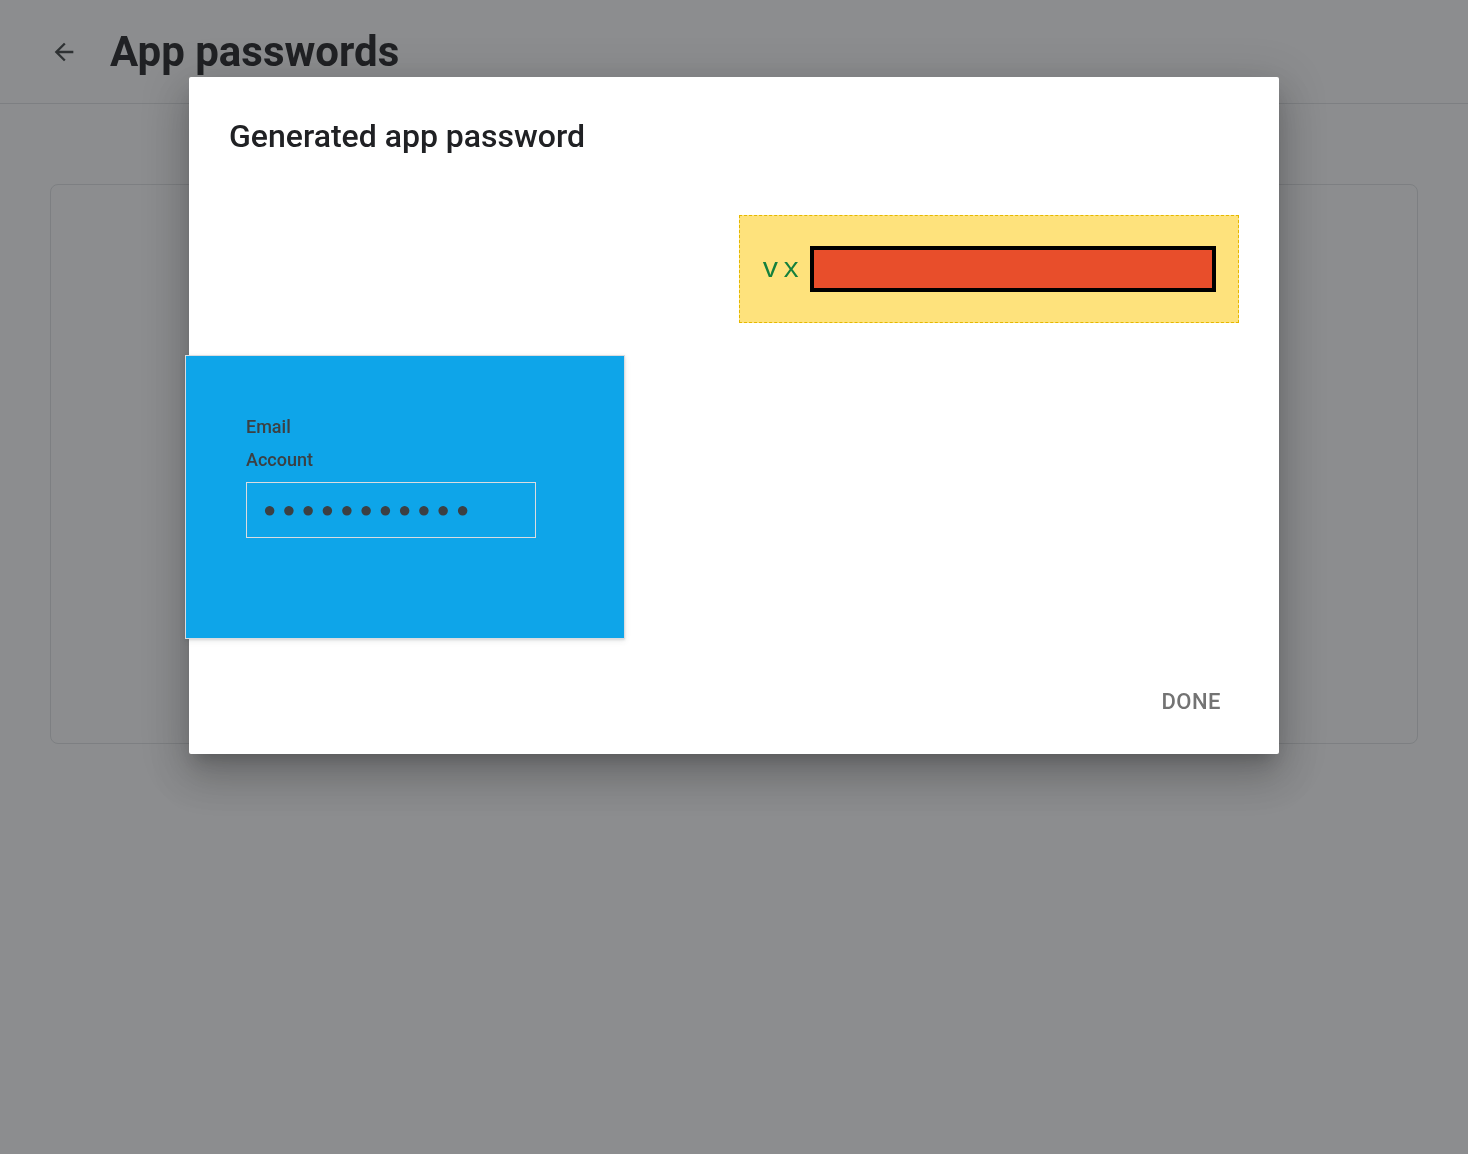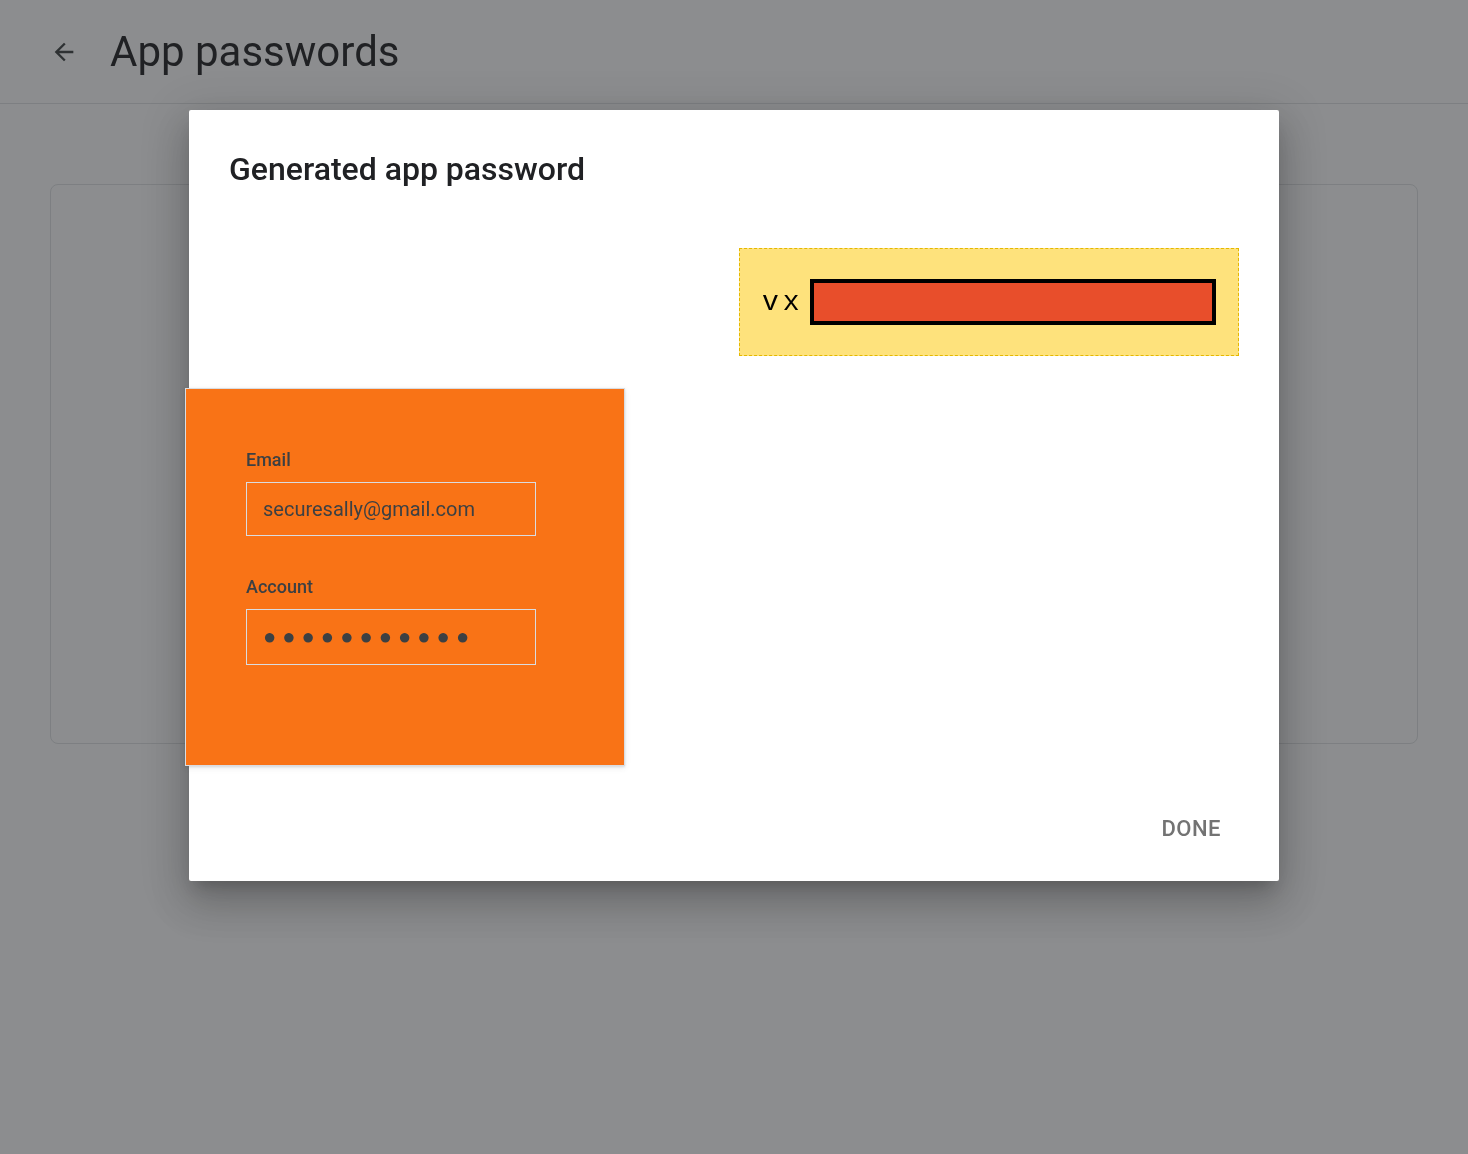--- a/index.html
+++ b/index.html
@@ -26,21 +26,21 @@
       width: 32px;
       height: 32px;
       margin-right: 30px;
       cursor: pointer;
       display: flex;
       align-items: center;
       justify-content: center;
     }
     .page-title {
       font-size: 42px;
-      font-weight: 400;
+      font-weight: 700;
       color: #202124;
     }
     .background-content {
       padding: 50px;
       font-size: 22px;
       color: #202124;
     }
     .background-card {
       border: 1px solid #dadce0;
       border-radius: 8px;
@@ -54,21 +54,21 @@
       right: 0;
       bottom: 0;
       background: rgba(32,33,36,0.5);
       display: flex;
       align-items: flex-start;
       justify-content: center;
     }
     .modal {
       background: #fff;
       width: 1090px;
-      margin-top: 110px;
+      margin-top: 77px;
       border-radius: 2px;
       box-shadow: 0 24px 38px 3px rgba(0,0,0,0.14), 0 9px 46px 8px rgba(0,0,0,0.12), 0 11px 15px -7px rgba(0,0,0,0.2);
       padding: 40px 40px 30px 40px;
       position: relative;
     }
     .modal-title {
       font-size: 32px;
       font-weight: 500;
       color: #202124;
       margin-bottom: 60px;
@@ -76,21 +76,21 @@
     .modal-body {
       display: flex;
       gap: 60px;
     }
     .left-col {
       flex: 0 0 auto;
       width: 450px;
       position: relative;
     }
     .illustration-card {
-      background: #f97316;
+      background: #0ea5e9;
       border: 1px solid #dadce0;
       width: 440px;
       padding: 60px 60px 60px 60px;
       margin-top: 140px;
       margin-left: -44px;
       box-shadow: 0 1px 2px rgba(60,64,67,0.15), 0 2px 6px rgba(60,64,67,0.1);
     }
     .field-label {
       font-size: 18px;
       font-weight: 500;
@@ -124,21 +124,21 @@
       border: 1px dashed #e5b800;
       padding: 30px 22px;
       margin-bottom: 40px;
       display: flex;
       align-items: center;
     }
     .password-prefix {
       font-family: 'Courier New', monospace;
       font-size: 28px;
       letter-spacing: 4px;
-      color: #000000;
+      color: #15803d;
       font-weight: 500;
     }
     .redaction {
       flex: 1;
       height: 46px;
       background: #e84e2b;
       border: 4px solid #000;
       margin-left: 6px;
     }
     .instructions {
@@ -179,21 +179,20 @@
   <div class="background-card"></div>
 </div>
 
 <div class="overlay">
   <div class="modal">
     <h2 class="modal-title">Generated app password</h2>
     <div class="modal-body">
       <div class="left-col">
         <div class="illustration-card">
           <div class="field-label">Email</div>
-          <div class="field-input">securesally@gmail.com</div>
           <div class="field-label">Account</div>
           <div class="field-input password-dots">●●●●●●●●●●●</div>
         </div>
       </div>
       <div class="right-col">
         <div class="password-box">
           <span class="password-prefix">vx</span>
           <div class="redaction"></div>
         </div>
         <div class="instructions">

